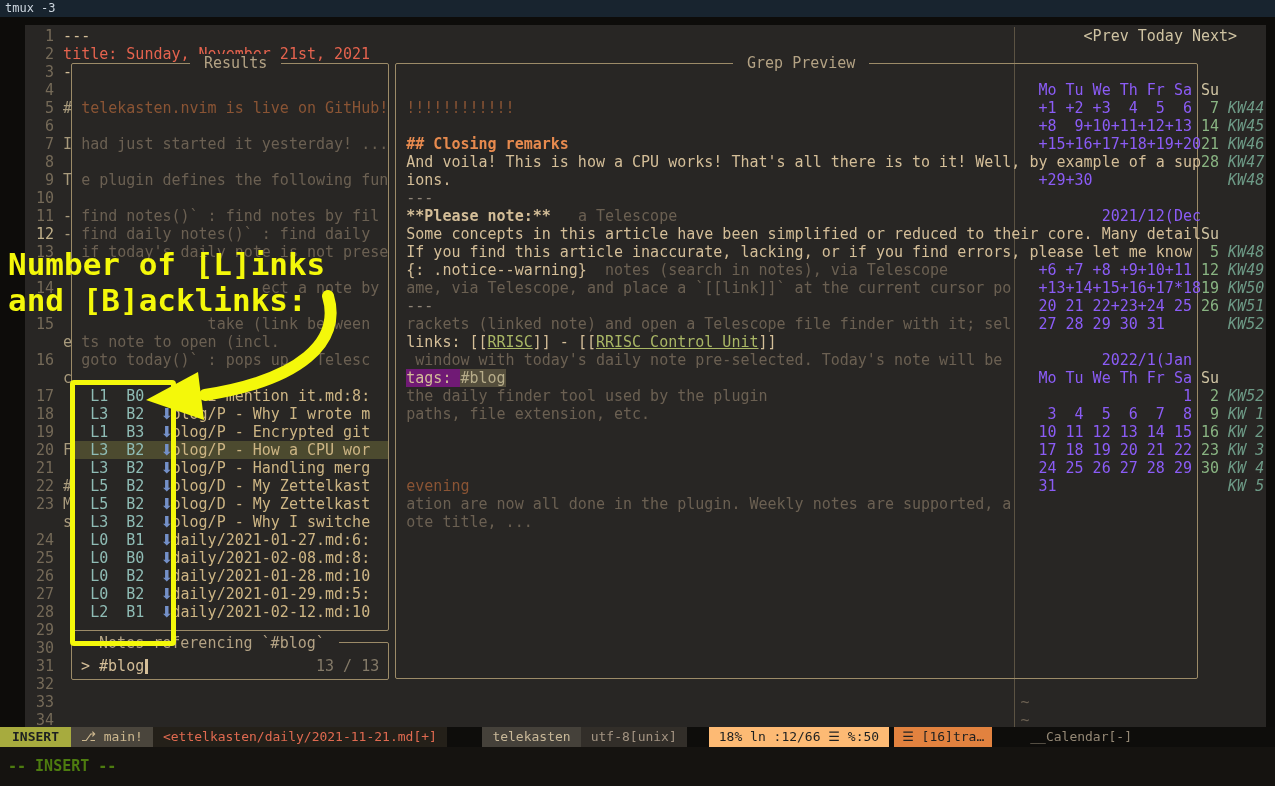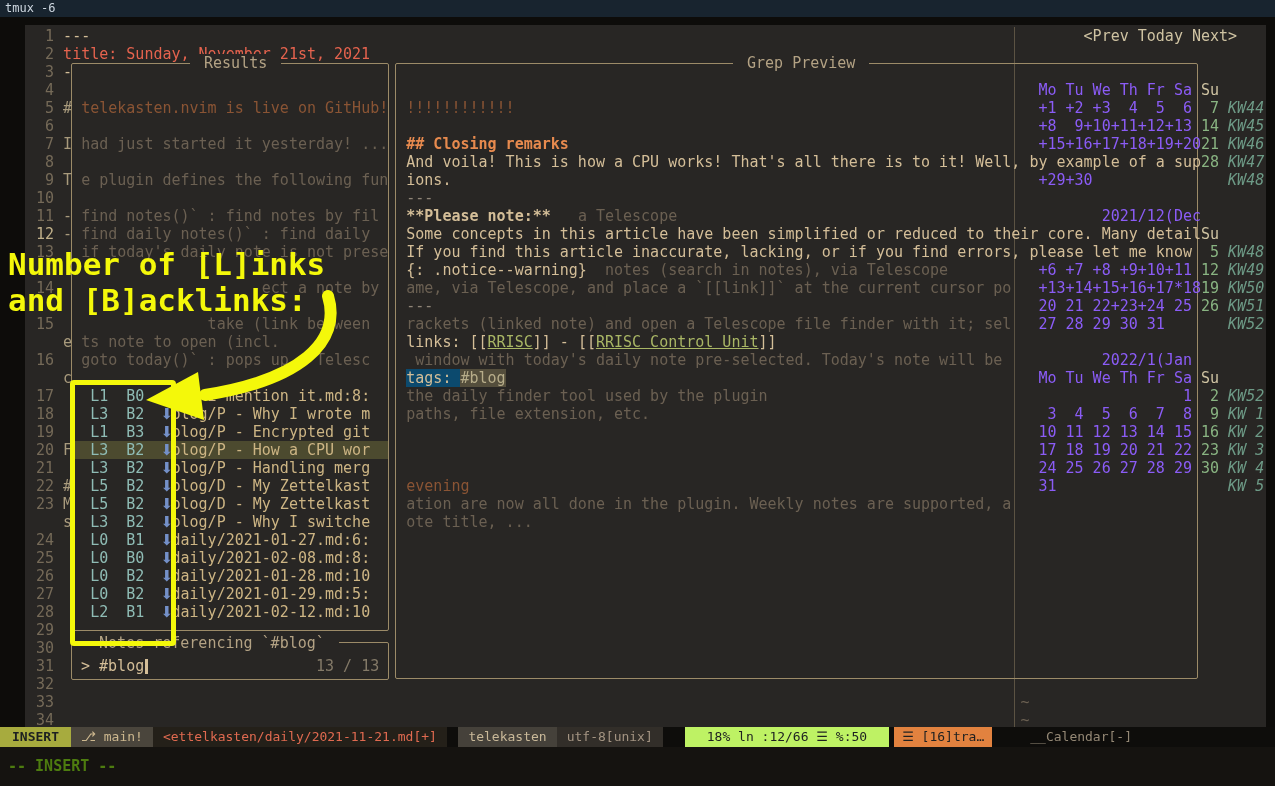--- a/index.html
+++ b/index.html
@@ -28,56 +28,56 @@
   .seg{position:absolute;top:0;white-space:pre;}
   .selband{position:absolute;left:5ch;top:0;width:35ch;height:18px;background:#4c4a2f;}
   
   .fg{color:#d4be98}.fgb{color:#d4be98;font-weight:bold}
   .red{color:#e5634e}.orange{color:#e78a4e;font-weight:bold}.gray{color:#8f8577}
   .dim{color:#6b6052}.dimhead{color:#8a5434}.stray{color:#a89a7c}
   .lnum{color:#756a58}.lnumcur{color:#c0b08a}
   .lb{color:#8fbcb5}.arrow{color:#7490c8;font-family:"DejaVu Sans",sans-serif}
   .entry{color:#cdb584}
   .greenul{color:#a9b665;text-decoration:underline}
-  .taghl{color:#d4be98;background:#0c4a6e}.taghltag{color:#b7ad8a;background:#544e3c}
+  .taghl{color:#d4be98;background:#701a75}.taghltag{color:#b7ad8a;background:#544e3c}
   .caldim{color:#8b5cf6}.calfg{color:#cfc3a2}.teal{color:#89b482}
   .kw{color:#6d9a86;font-style:italic}
   
   #prompt-line{position:absolute;left:81px;top:657px;z-index:4;font-size:15px;line-height:18px;color:#d4be98;white-space:pre;}
   #prompt-cursor{display:inline-block;width:3px;height:15px;background:#d4be98;vertical-align:middle;margin-left:1px;}
   #match-counter{position:absolute;left:316px;top:657px;z-index:4;font-size:15px;line-height:18px;color:#847a68;white-space:pre;}
   
   #annot-rect{position:absolute;left:70px;top:380px;width:96px;height:256px;border:5px solid #f4f80a;border-radius:4px;z-index:6;}
   #annot-text{position:absolute;left:8px;top:246px;z-index:6;color:#f4f80a;font-weight:bold;
               font-size:31px;line-height:36px;white-space:pre;}
   #annot-arrow{position:absolute;left:0;top:0;z-index:6;pointer-events:none;}
   
   #status-bar{position:absolute;left:0;top:727px;width:1275px;height:20px;background:#0e0d0b;
               display:flex;align-items:stretch;font-size:13px;line-height:20px;white-space:pre;z-index:7;}
   .sb-mode{background:#a7ab3e;color:#1d2021;font-weight:bold;padding:0 12px;}
   .sb-branch{background:#4a453c;color:#cdb88f;padding:0 10px;}
   .sb-file{background:#242019;color:#e06a50;padding:0 10px;}
   .sb-sp1{flex:1;}
   .sb-ft{background:#45413a;color:#c9b999;padding:0 10px;}
   .sb-enc{background:#322e29;color:#a39482;padding:0 10px;}
-  .sb-pos{background:#bef264;color:#1d2021;padding:0 22px;}
+  .sb-pos{background:#fdba74;color:#1d2021;padding:0 10px;}
   .sb-warn{background:#e2823f;color:#1d2021;padding:0 8px;}
   .sb-cal{color:#948875;padding:0 8px;}
   .g22{width:22px}.g5{width:5px}.g30{width:30px}.tail{width:135px}
   
   #cmd-line{position:absolute;left:0;top:747px;width:1275px;height:39px;background:#151310;z-index:7;}
   #cmd-text{position:absolute;left:8px;top:10px;font-size:15px;font-weight:bold;color:#4d7c0f;white-space:pre;}
 </style>
 </head>
 <body>
 
 <div id="stage">
 
   <div id="tmux-bar">
-    <span>tmux -6</span>
+    <span>tmux -3</span>
   </div>
 
   <div id="vim-surface"></div>
   <div id="win-divider"></div>
 
   <div class="float" id="results-float"></div>
   <div class="float" id="preview-float"></div>
   <div class="float" id="prompt-float"></div>
 
   <span class="float-title" id="results-title"> <span>Results</span> </span>

